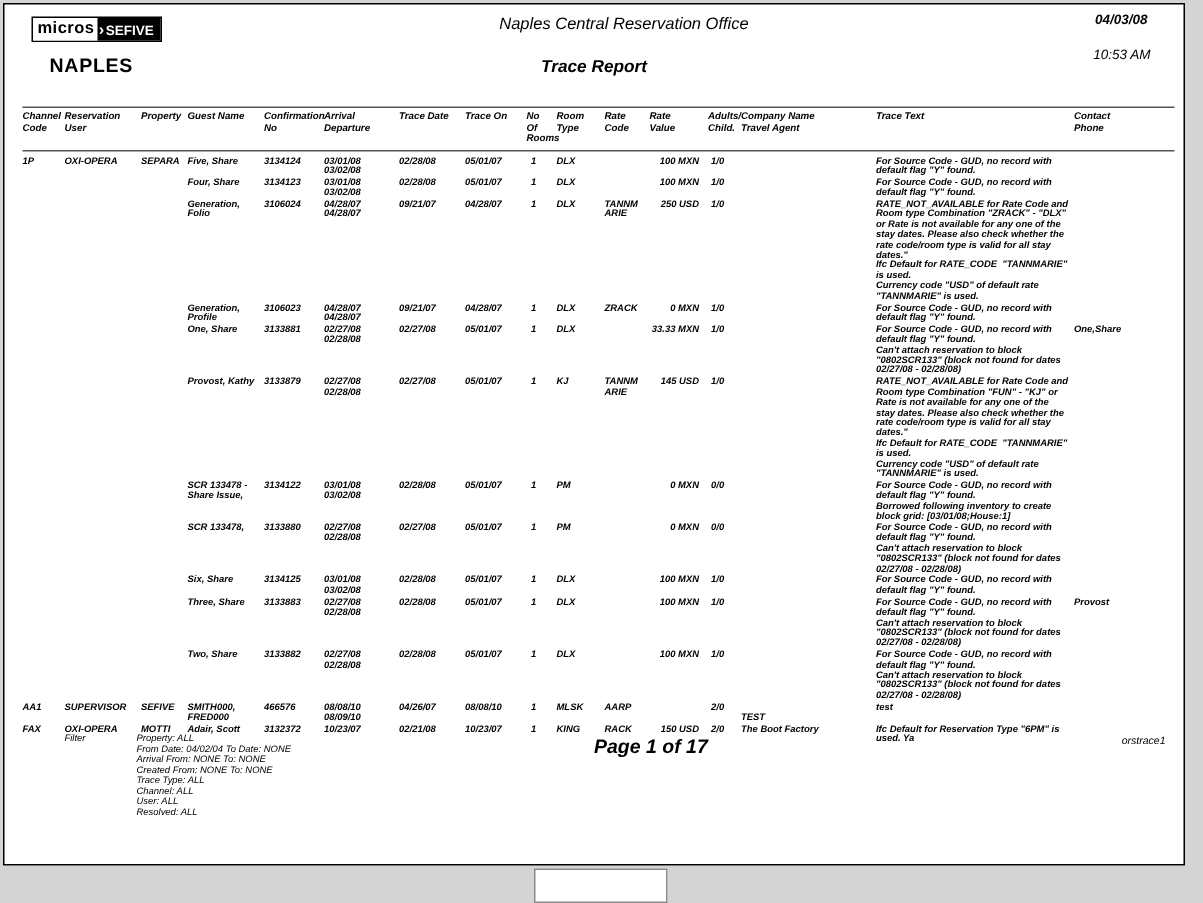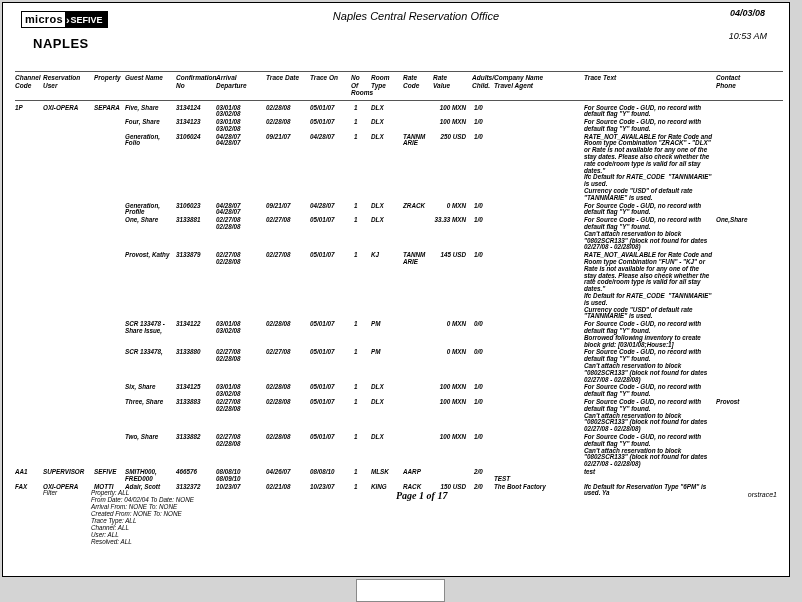--- a/index.html
+++ b/index.html
@@ -28,39 +28,40 @@
   .trow { font-size:6.3px; font-weight:bold; font-style:italic; line-height:6.8px; margin-bottom:1px; }
   .cell { white-space:pre-wrap; padding-right:3px; overflow:visible; }
   .c-rate_value { text-align:right; padding-right:6px; }
   .c-adults_child { padding-left:2px; }
   .c-no_of_rooms { padding-left:3px; }
 
   
   .footer { position:absolute; left:12px; top:486px; width:768px; font-style:italic; font-size:6.3px; line-height:7px; display:flex; }
   .filter-label { margin-left:28px; width:20px; }
   .filter-lines { margin-left:28px; }
-  .page-indicator { position:absolute; left:393px; top:487px; font-style:italic; font-weight:bold; font-size:10px;font-family:Liberation Serif, serif; }
+  .page-indicator { position:absolute; left:393px; top:487px; font-style:italic; font-weight:bold; font-size:13px; }
   .report-id { position:absolute; right:12px; top:488px; font-style:italic; font-size:7px; }
 </style>
 </head>
 <body>
 
 <div class="stage">
   <div class="page">
 
     <div class="logo">
       <span class="logo-micros">micros</span>
       <span class="logo-black">
         <span class="logo-arrow">›</span>
         <span>SEFIVE</span>
       </span>
     </div>
 
     <div class="property-name">NAPLES</div>
     <div class="office-title">Naples Central Reservation Office</div>
+    <div class="report-title">Trace Report</div>
     <div class="print-date">04/03/08</div>
     <div class="print-time">10:53 AM</div>
 
     <div class="rtable">
       <div class="thead">
           <div class="cell h-channel">Channel
 Code</div>
           <div class="cell h-user">Reservation
 User</div>
           <div class="cell h-property">Property</div>

